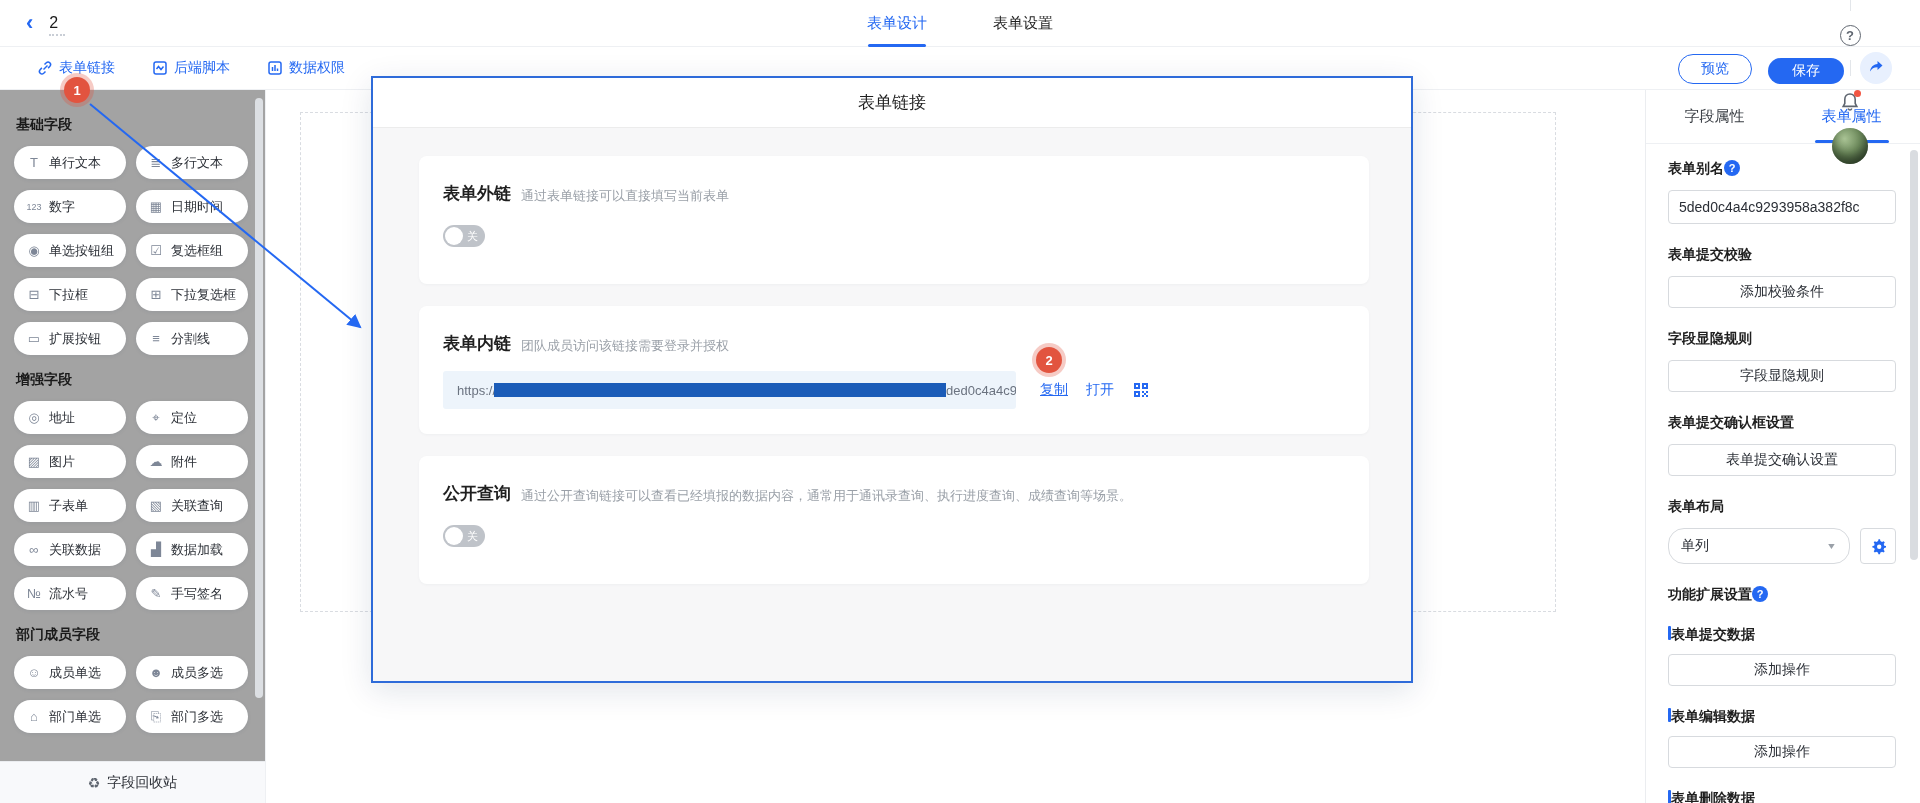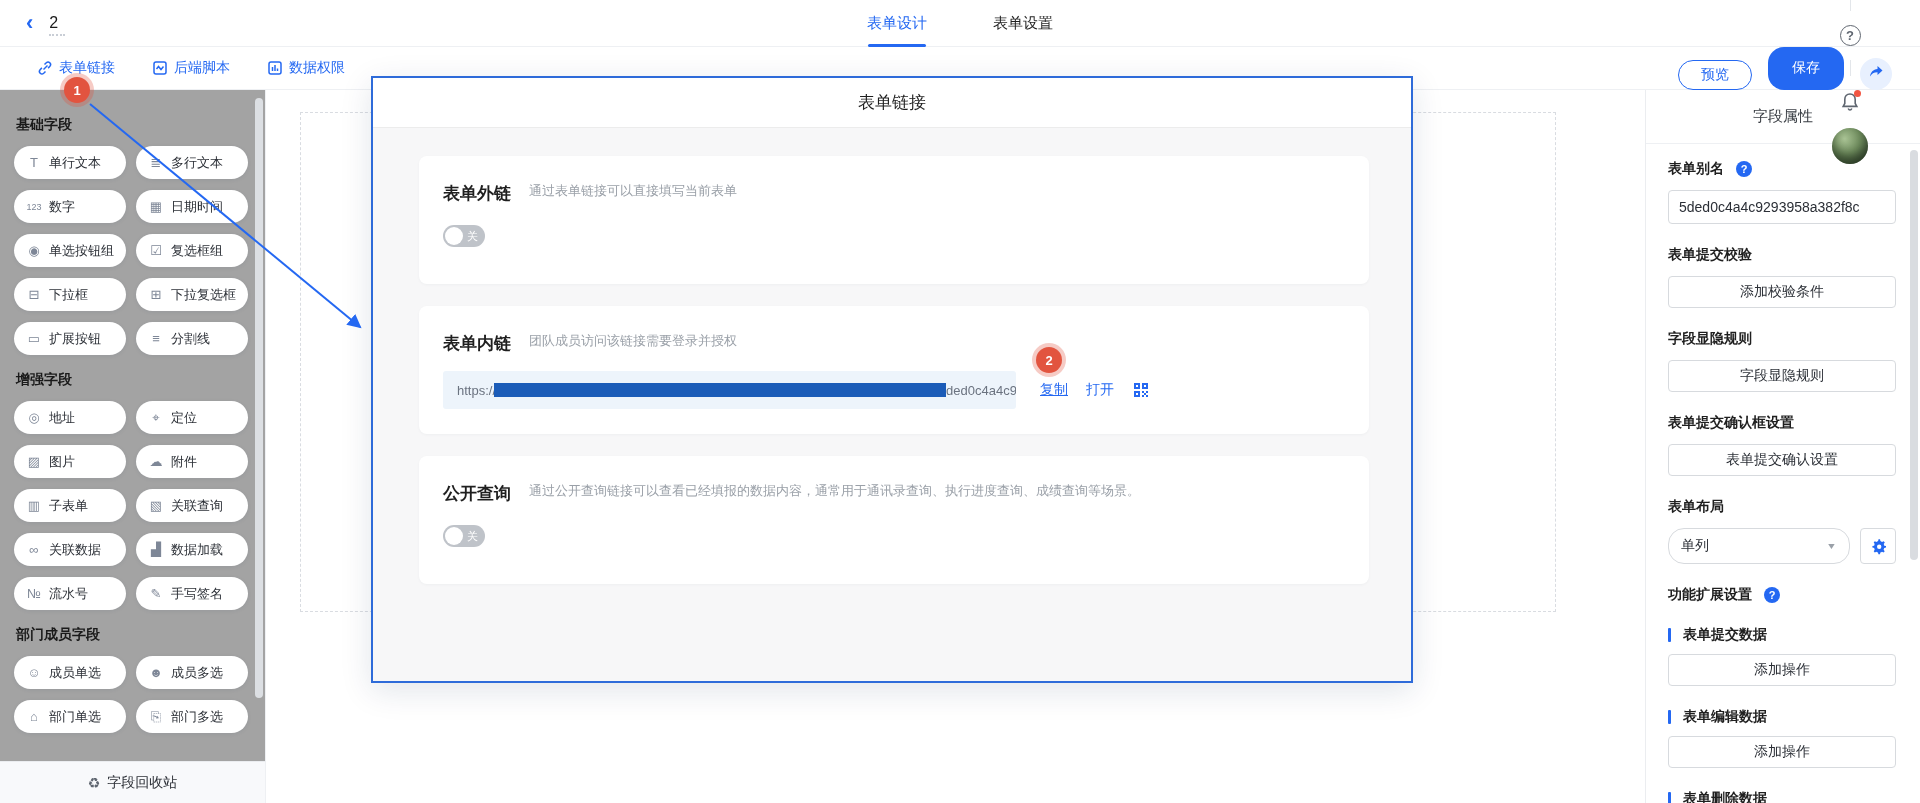--- a/index.html
+++ b/index.html
@@ -36,21 +36,21 @@
   
   #toolbar { position:absolute; left:0; top:47px; width:1920px; height:43px; background:#fff;
     border-bottom:1px solid #eef0f3; display:flex; align-items:center; z-index:15; }
   .tb-link { display:flex; align-items:center; gap:6px; color:#2468f2; font-size:14px;
     cursor:pointer; margin-left:37px; }
   .tb-link:first-child { margin-left:37px; }
   .tb-link svg { display:block; }
   #toolbar-right { margin-left:auto; display:flex; align-items:flex-end; gap:16px; padding-right:28px; }
   #preview-btn { height:30px; padding:0 22px; border-radius:16px; border:1px solid #2468f2;
     color:#2468f2; background:#fff; font-size:14px; cursor:pointer; }
-  #save-btn { height:43px; padding:0 24px; border-radius:16px; border:none; background:#2468f2;
+  #save-btn { height:26px; padding:0 24px; border-radius:16px; border:none; background:#2468f2;
     color:#fff; font-size:14px; cursor:pointer; }
   #share-btn { width:32px; height:32px; border-radius:50%; background:#e8f0fe; border:none;
     display:flex; align-items:center; justify-content:center; cursor:pointer; }
 
   
   #sidebar { position:absolute; left:0; top:90px; width:266px; height:713px; background:#a3a3a3;
     border-right:1px solid #eef0f3; }
   #sidebar-body { padding:14px 0 0 14px; height:671px; overflow:hidden; }
   .side-section-title { font-size:14px; font-weight:bold; color:#1a1a1a; margin:16px 0 12px 2px; }
   .side-section-title:first-child { margin-top:12px; }
@@ -72,21 +72,21 @@
     border:1px dashed #d9dce1; }
 
   
   #modal { position:absolute; left:371px; top:76px; width:1042px; height:607px; background:#fff;
     border:2px solid #2e6bd9; z-index:30; box-shadow:0 8px 30px rgba(20,40,80,.12); }
   #modal-header { height:50px; display:flex; align-items:center; justify-content:center;
     border-bottom:1px solid #ececec; font-size:17px; color:#1f1f1f; background:#fff; }
   #modal-body { background:#f7f7f8; height:553px; padding:28px 42px 0 46px; }
   .link-card { background:#fff; border-radius:8px; height:128px; padding:26px 24px;
     margin-bottom:22px; box-shadow:0 1px 3px rgba(31,56,88,.04); position:relative; }
-  .card-title-row { display:flex; align-items:flex-start; gap:18px; }
+  .card-title-row { display:flex; align-items:flex-end; gap:10px; }
   .card-title { font-size:17px; font-weight:bold; color:#1f1f1f; }
   .card-desc { font-size:13px; color:#9aa0a8; }
   .toggle { margin-top:20px; width:42px; height:22px; border-radius:11px; background:#bfc3c9;
     position:relative; cursor:pointer; display:inline-block; }
   .toggle .knob { position:absolute; left:2px; top:2px; width:18px; height:18px; border-radius:50%; background:#fff; }
   .toggle .state { position:absolute; right:7px; top:4px; font-size:11px; color:#fff; line-height:14px; }
   .url-row { margin-top:16px; display:flex; align-items:center; gap:24px; }
   .url-box { width:573px; height:38px; background:#edf4fb; border-radius:3px; display:flex;
     align-items:center; padding:0 10px 0 14px; font-size:13px; color:#6b7380; overflow:hidden; }
   .redaction { height:14px; width:452px; background:#1b5cb8; flex:none; margin:0 0 0 -2px; }
@@ -110,22 +110,22 @@
   #panel { position:absolute; left:1645px; top:90px; width:275px; height:713px; background:#fff;
     border-left:1px solid #ebedf0; }
   #panel-tabs { height:54px; display:flex; border-bottom:1px solid #eef0f3; }
   .ptab { flex:1; display:flex; align-items:center; justify-content:center; font-size:15px;
     color:#3c4046; cursor:pointer; position:relative; }
   .ptab.active { color:#2468f2; }
   .ptab.active:after { content:""; position:absolute; bottom:0; left:50%; transform:translateX(-50%);
     width:74px; height:3px; border-radius:2px; background:#2468f2; }
   #panel-content { padding:16px 24px 0 22px; }
   .pgroup { margin-bottom:22px; }
-  .pgroup-label { font-size:14px; font-weight:bold; color:#1f1f1f; display:flex; align-items:center;
-    gap:12px; margin-bottom:12px; }
+  .pgroup-label { font-size:14px; font-weight:bold; color:#1f1f1f; display:flex; align-items:flex-start;
+    gap:0; margin-bottom:12px; }
   .pgroup-label.sub { margin-bottom:10px; }
   .blue-bar { width:3px; height:14px; background:#2468f2; border-radius:1px; display:inline-block; }
   .help-circle { width:16px; height:16px; border-radius:50%; background:#2468f2; color:#fff;
     font-size:11px; font-weight:bold; display:inline-flex; align-items:center; justify-content:center;
     cursor:pointer; }
   .panel-input { width:100%; height:34px; border:1px solid #d7dade; border-radius:4px;
     font-size:14px; color:#2b2f36; padding:0 10px; background:#fff;
     font-family:"Liberation Sans","DejaVu Sans",sans-serif; }
   .panel-btn { width:100%; height:32px; border:1px solid #d7dade; border-radius:4px; background:#fff;
     font-size:14px; color:#2b2f36; cursor:pointer; }
@@ -385,20 +385,21 @@
     <marker id="ah" markerWidth="9" markerHeight="9" refX="6" refY="3.5" orient="auto">
       <path d="M0,0 L7,3.5 L0,7 Z" fill="#2468f2"></path>
     </marker>
   </defs>
   <line x1="90" y1="104" x2="360" y2="327" stroke="#2468f2" stroke-width="2" marker-end="url(#ah)"></line>
 </svg>
 
 <div id="panel">
   <div id="panel-tabs">
       <span class="ptab">字段属性</span>
+      <span class="ptab active">表单属性</span>
     </div>
   <div id="panel-content">
       <div class="pgroup"><div class="pgroup-label">
           <span>表单别名</span>
           <span class="help-circle">?</span>
         </div><input class="panel-input" value="5ded0c4a4c9293958a382f8c" style=""></div>
       <div class="pgroup"><div class="pgroup-label">
           <span>表单提交校验</span>
         </div><button class="panel-btn">添加校验条件</button></div>
       <div class="pgroup"><div class="pgroup-label">

